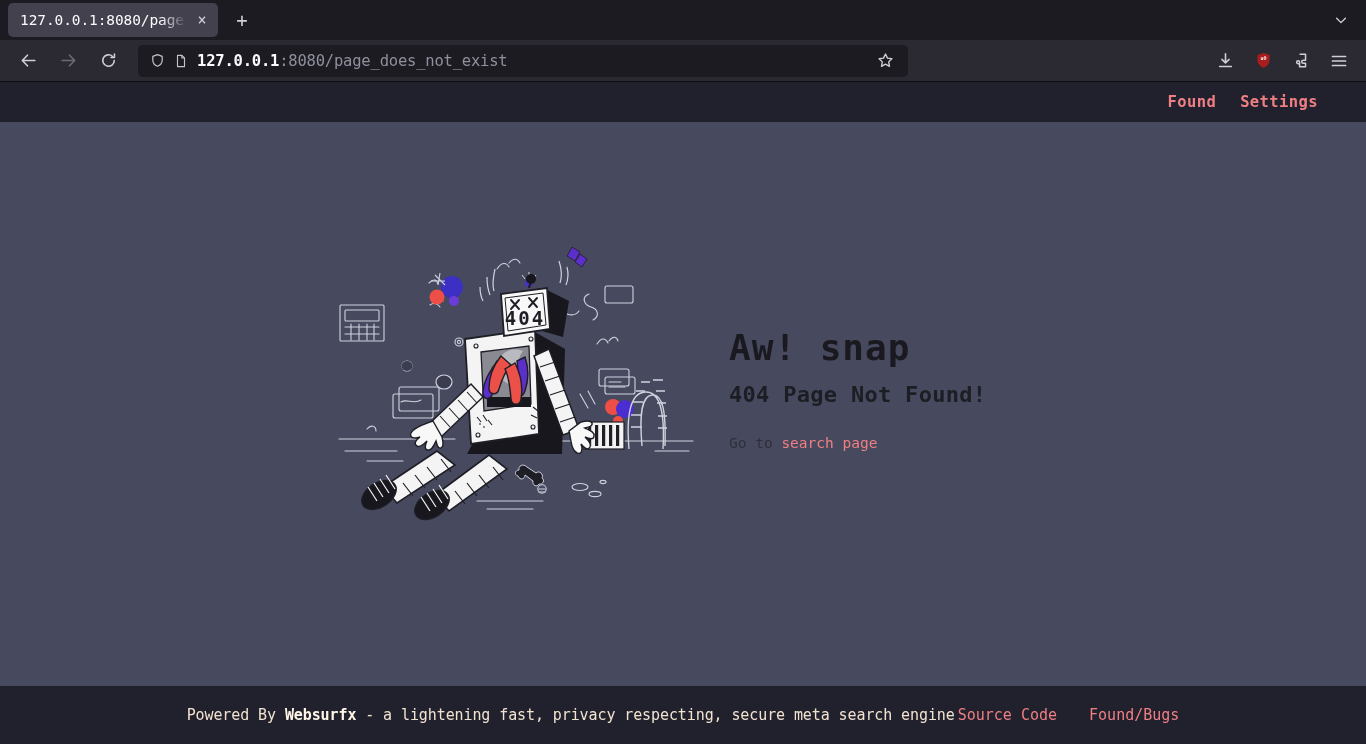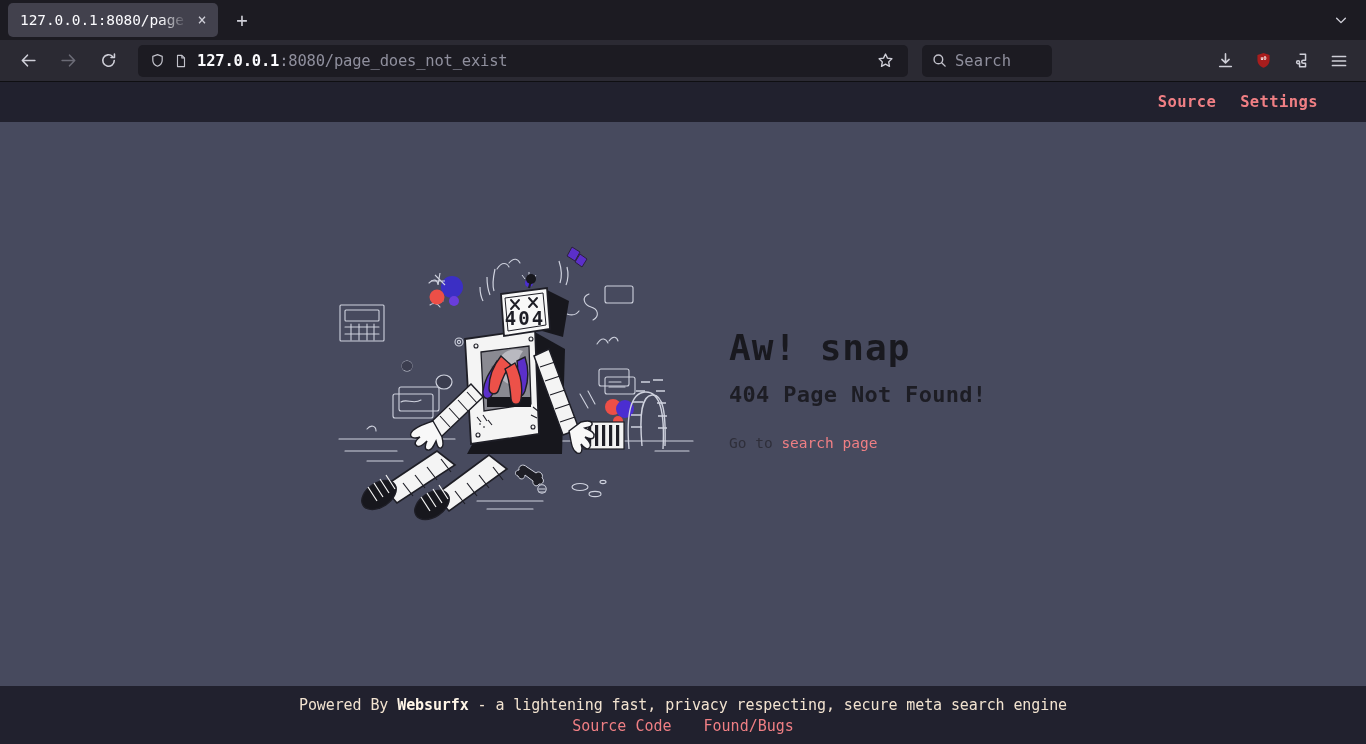--- a/index.html
+++ b/index.html
@@ -113,21 +113,21 @@
   }
   .h404 {
     font-size: 22px; font-weight: 700; color: #1d1d24;
     letter-spacing: 0.3px; margin-bottom: 14px;
   }
   .goto { font-size: 14.5px; color: #2f2f3a; margin-top: 28px; }
   .goto a { color: #f07f84; text-decoration: none; }
 
   .footer {
     flex: 0 0 58px; background: #21212e;
-    display: flex; flex-direction: column; align-items: center;
+    display: flex; flex-direction: row; align-items: center;
     justify-content: center; gap: 3px; text-align: right;
   }
   .f1 { font-size: 15px; color: #f2e3d0; letter-spacing: -0.1px; }
   .f1 b { font-weight: 700; color: #fff6e8; }
   .f2 { display: flex; gap: 32px; }
   .f2 a { color: #f07f84; font-size: 15px; text-decoration: none; }
 </style>
 </head>
 <body>
 
@@ -177,29 +177,20 @@
           </svg>
       </span>
       <span class="url-text"><b>127.0.0.1</b><span>:8080/page_does_not_exist</span></span>
       <span class="star">
         <svg width="17" height="17" viewBox="0 0 16 16" fill="none" stroke="currentColor" stroke-width="1.3" stroke-linejoin="round">
             <path d="M8 1.9l1.85 3.9 4.15.55-3 2.95.74 4.25L8 11.5l-3.74 2.05.74-4.25-3-2.95 4.15-.55z"></path>
           </svg>
       </span>
     </div>
 
-    <div class="searchbar">
-      <span class="sico">
-        <svg width="15" height="15" viewBox="0 0 16 16" fill="none" stroke="currentColor" stroke-width="1.5" stroke-linecap="round">
-            <circle cx="6.8" cy="6.8" r="4.6"></circle>
-            <path d="M10.3 10.3L14 14"></path>
-          </svg>
-      </span>
-      <span class="search-ph">Search</span>
-    </div>
 
     <div class="toolbar-right">
       <div class="tbtn">
         <svg width="17" height="17" viewBox="0 0 16 16" fill="none" stroke="currentColor" stroke-width="1.5" stroke-linecap="round" stroke-linejoin="round">
             <path d="M8 1.8v8.4M4.6 7l3.4 3.3L11.4 7"></path>
             <path d="M2.5 13.6h11"></path>
           </svg>
       </div>
       <div class="tbtn">
         <svg width="19" height="19" viewBox="0 0 20 20">
@@ -216,21 +207,21 @@
         <svg width="18" height="18" viewBox="0 0 16 16" fill="none" stroke="currentColor" stroke-width="1.5" stroke-linecap="round">
             <path d="M2.2 4h11.6M2.2 8h11.6M2.2 12h11.6"></path>
           </svg>
       </div>
     </div>
   </div>
 
   <div class="page">
 
     <div class="sitenav">
-      <a href="#">Source</a>
+      <a href="#">Found</a>
       <a href="#">Settings</a>
     </div>
 
     <div class="content">
 
       <div class="illus">
         <svg viewBox="0 0 360 300" width="360" height="300">
           <g stroke="#cfd2de" fill="none" stroke-width="1.1" stroke-linecap="round">
 
             <path d="M2 200 L118 200"></path>

